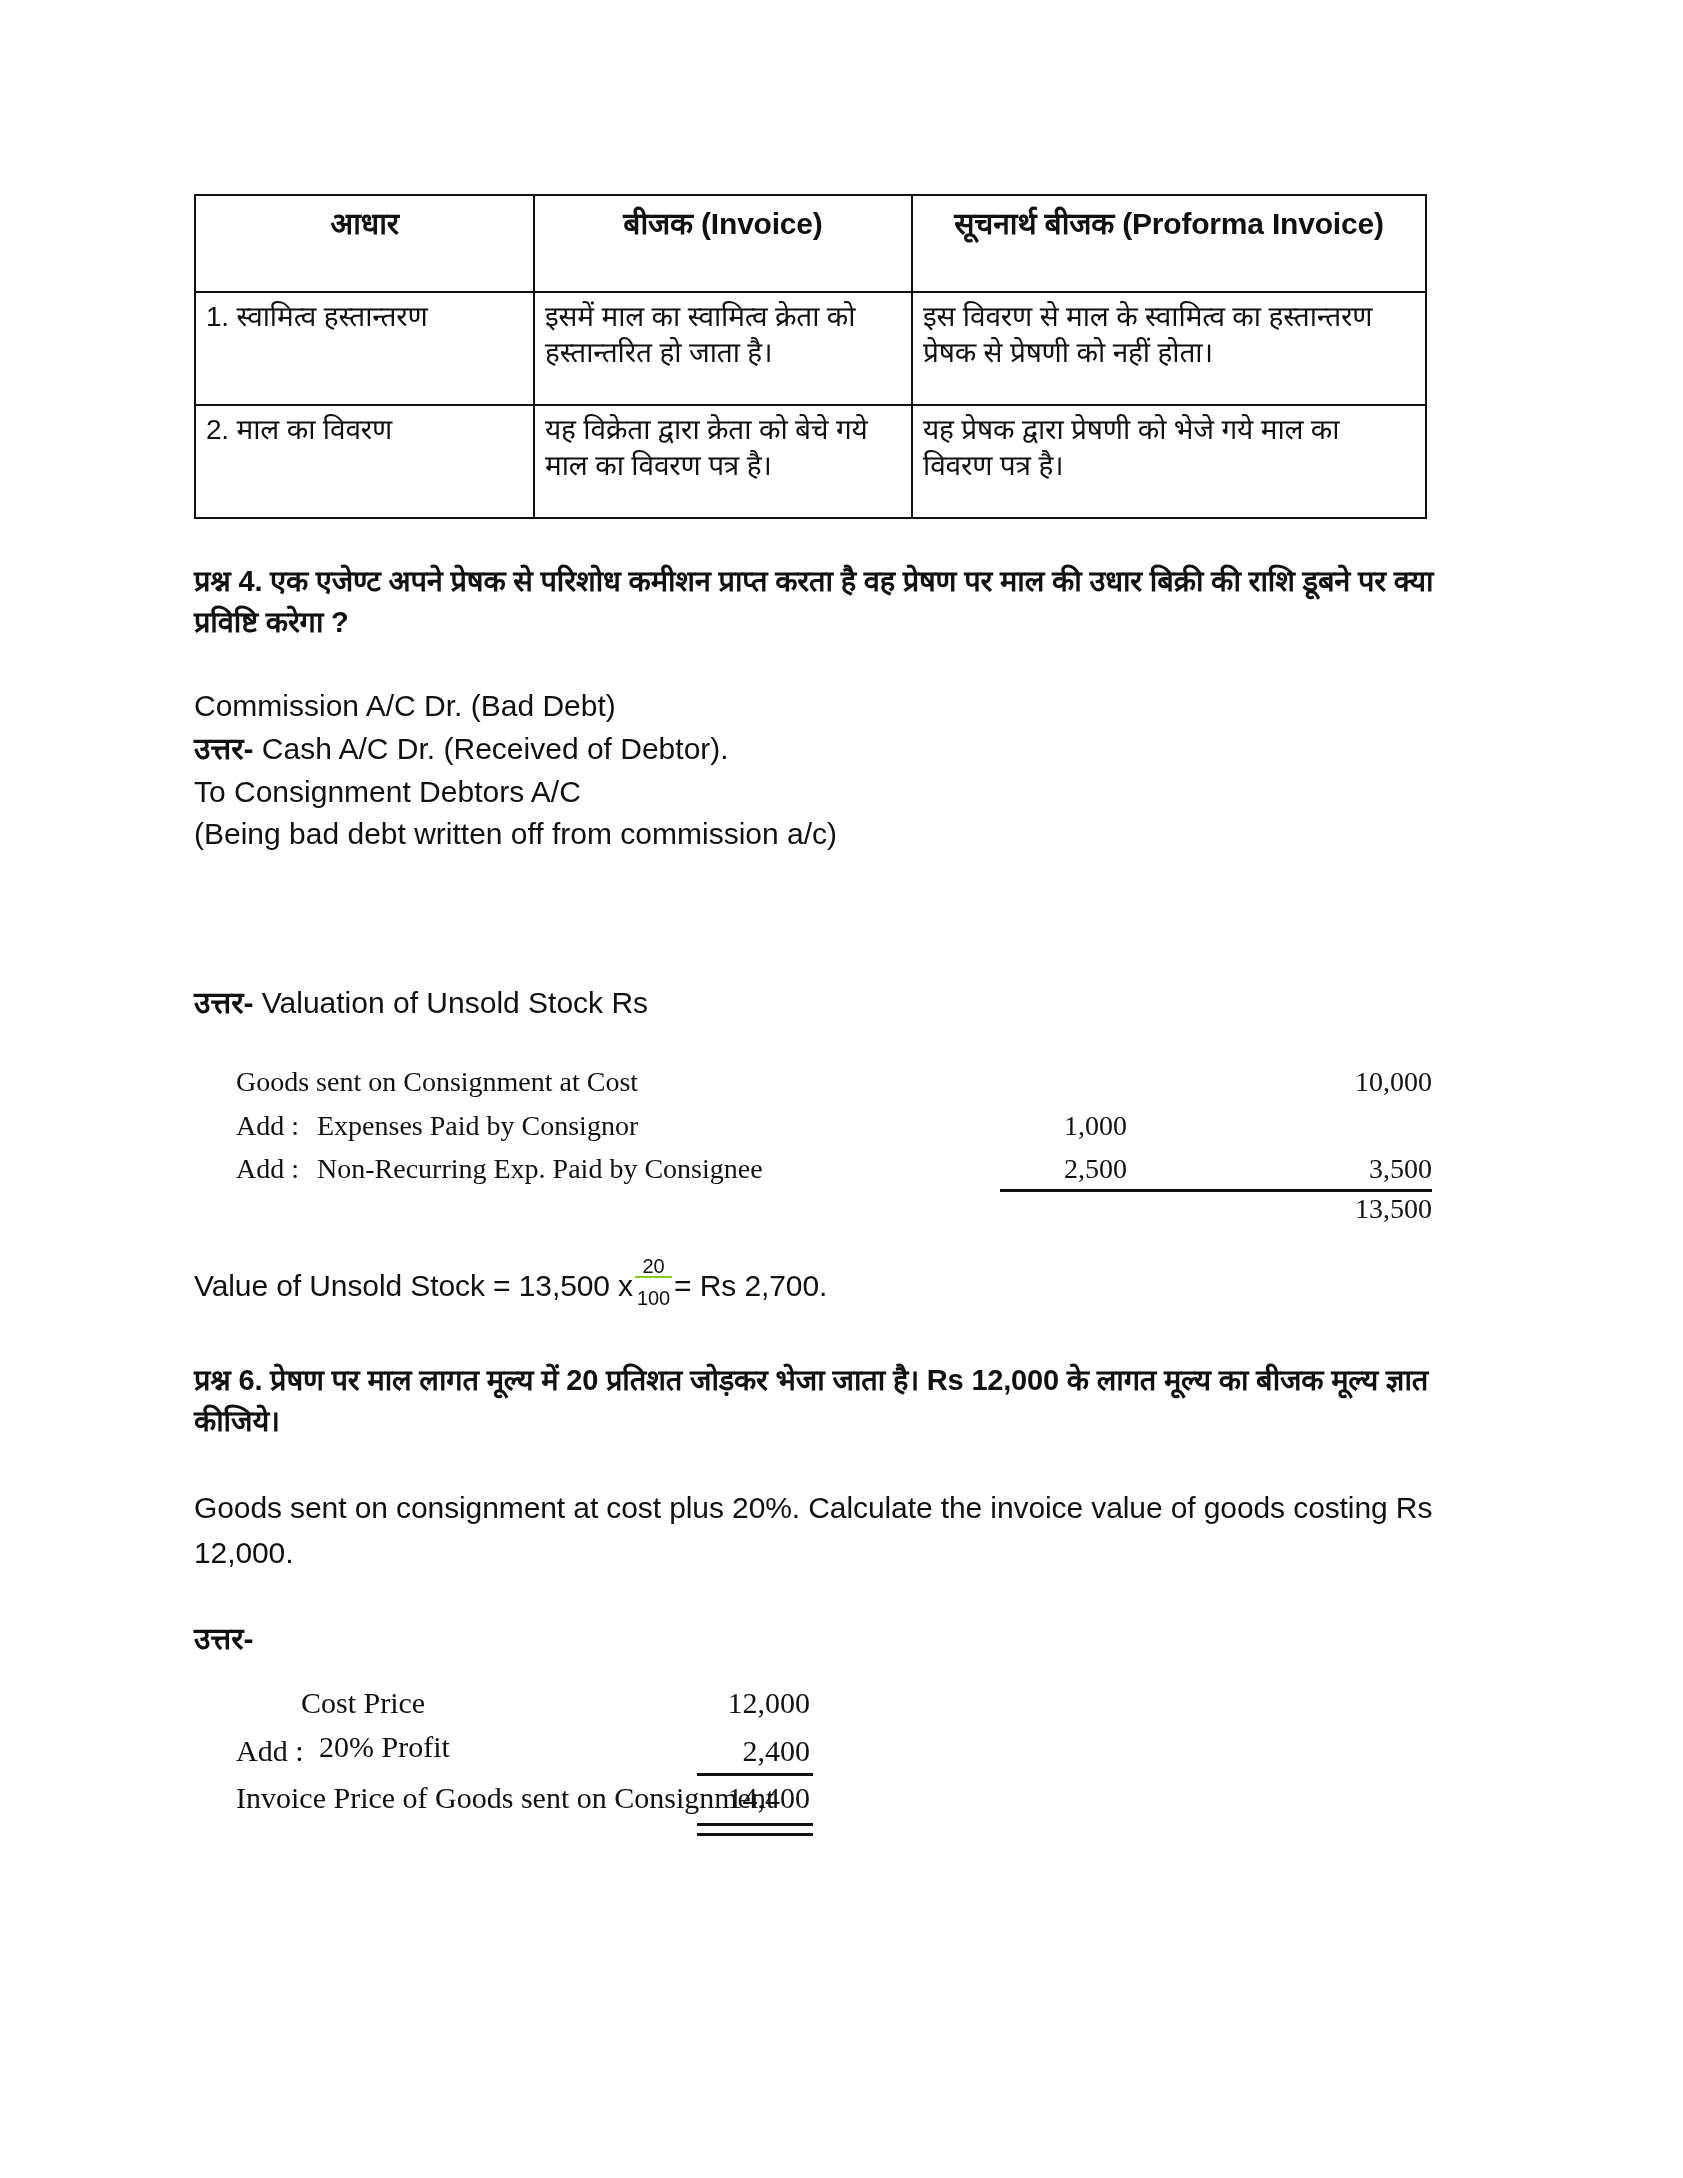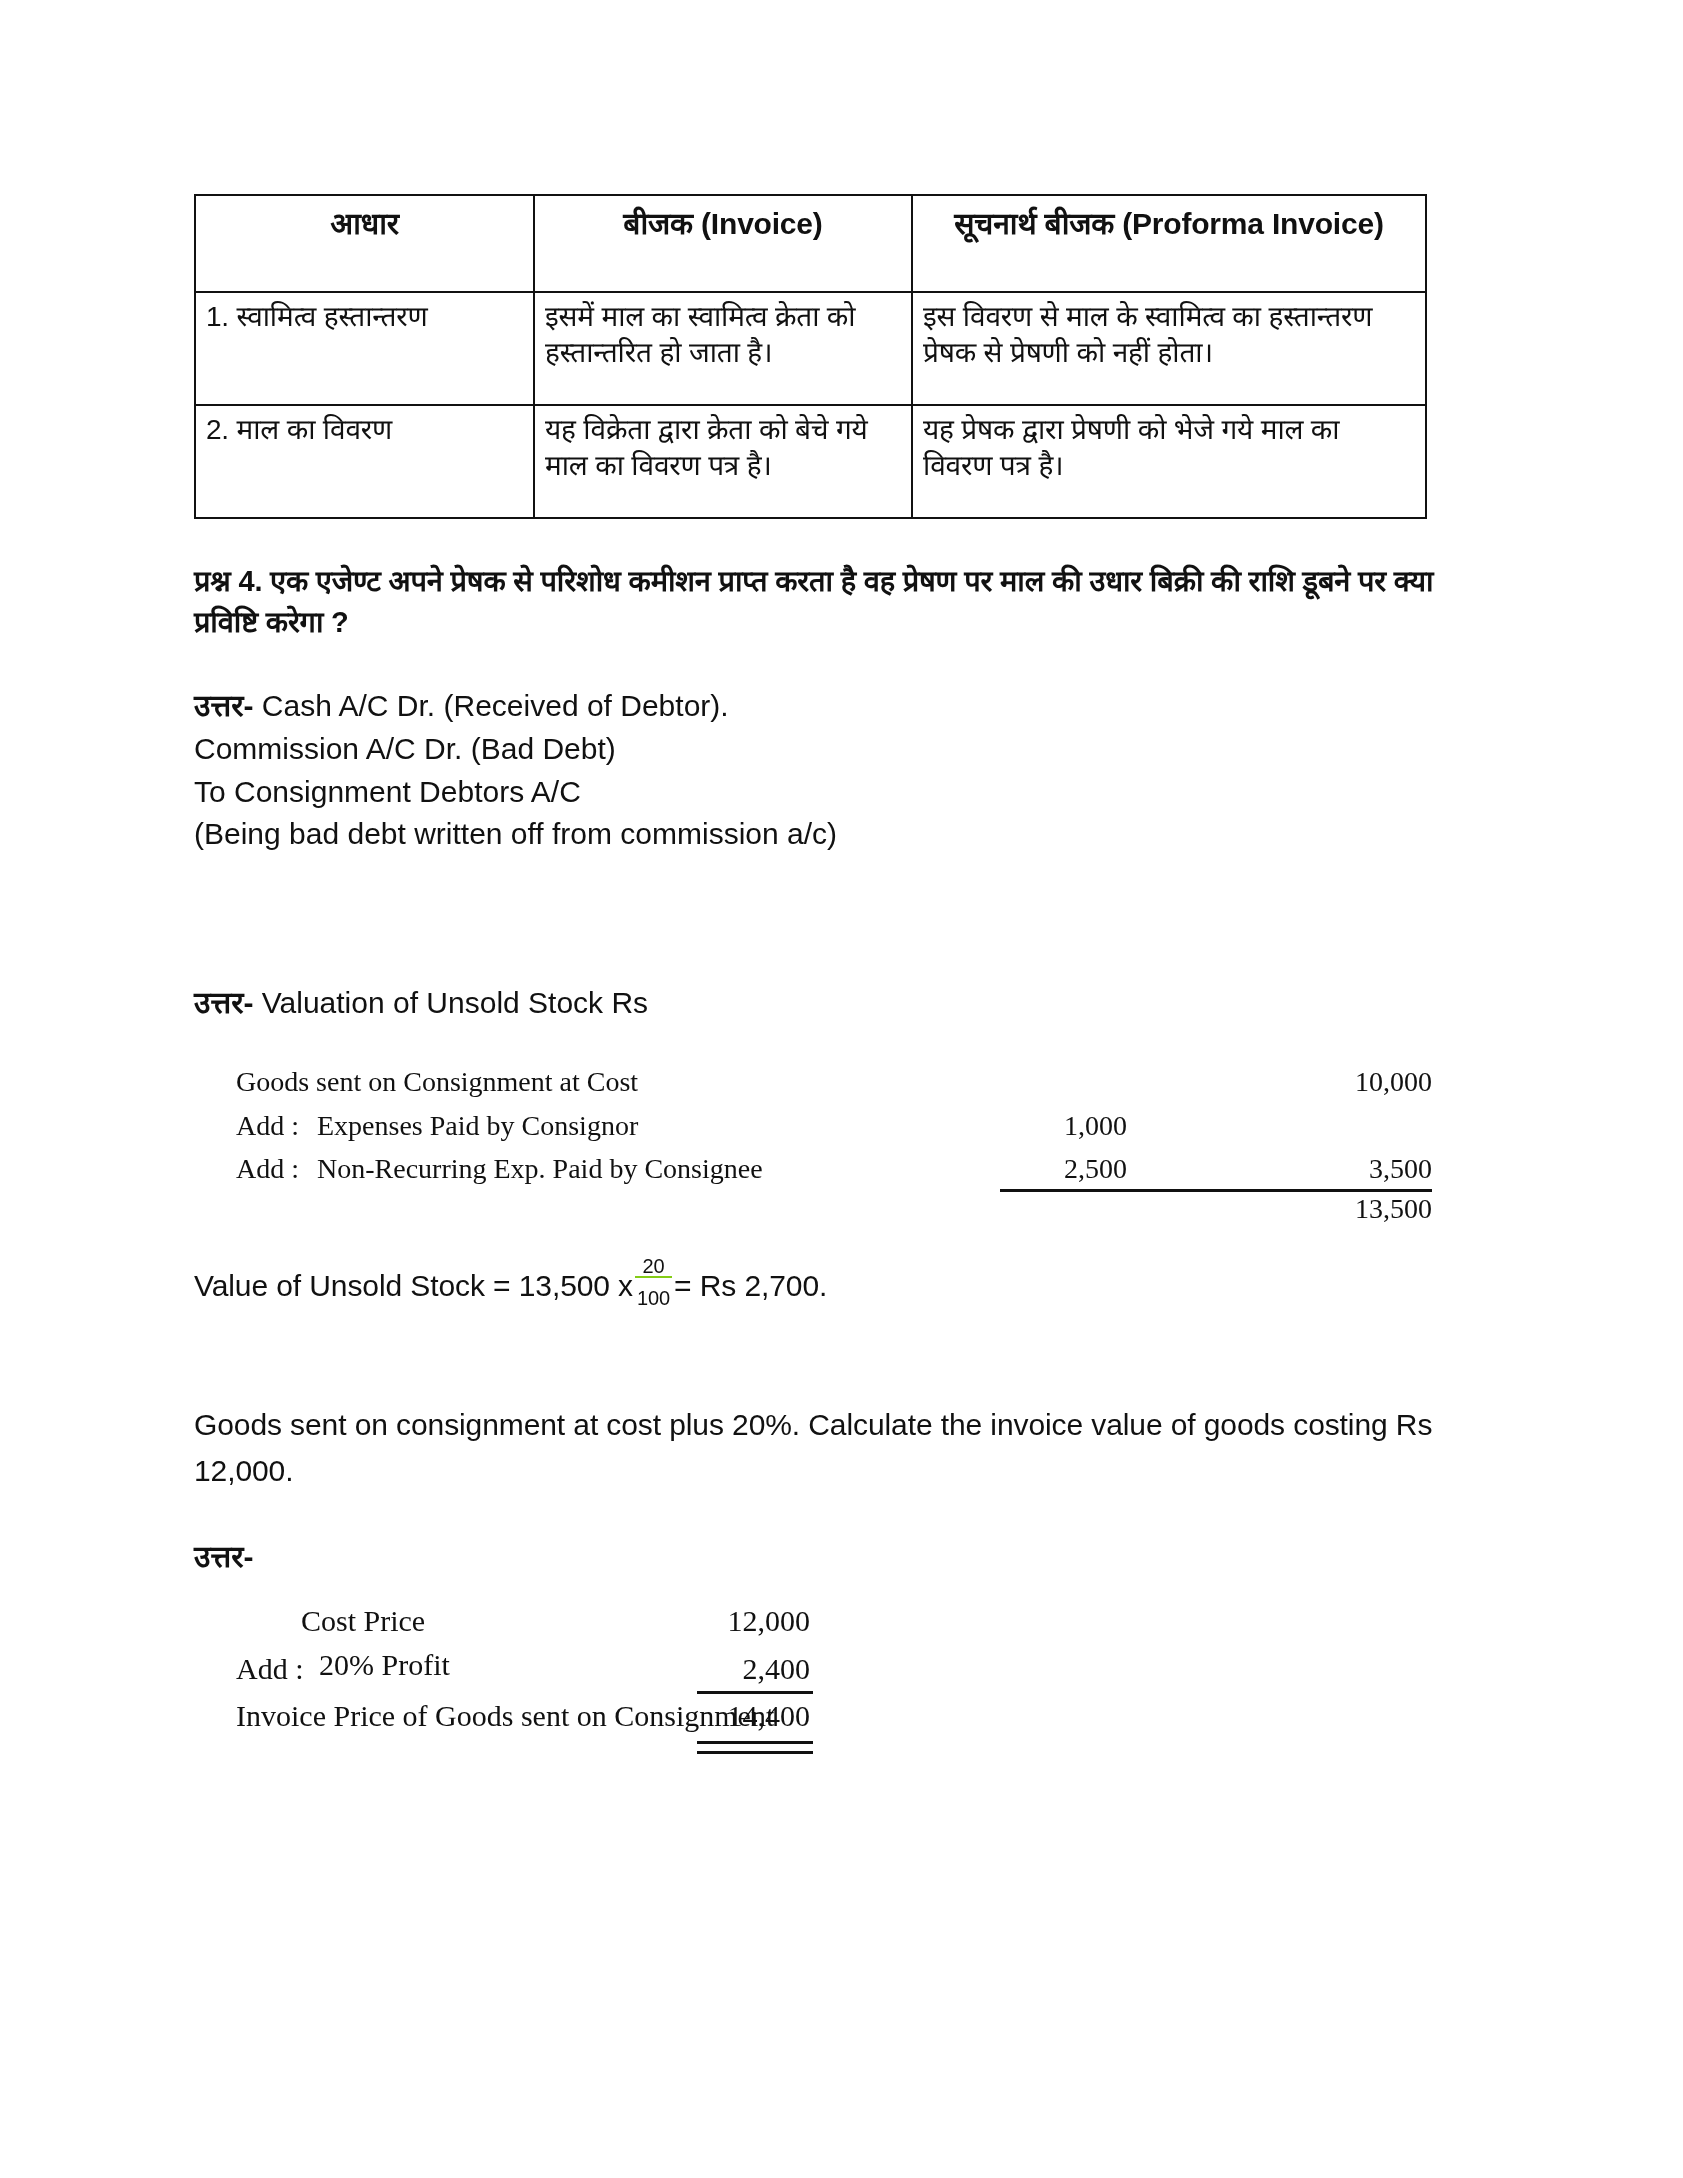--- a/index.html
+++ b/index.html
@@ -161,22 +161,22 @@
         </tr>
       </tbody>
     </table>
 
     <div class="sp-md"></div>
 
     <p class="q">प्रश्न 4. एक एजेण्ट अपने प्रेषक से परिशोध कमीशन प्राप्त करता है वह प्रेषण पर माल की उधार बिक्री की राशि डूबने पर क्या प्रविष्टि करेगा ?</p>
 
     <div class="sp-md"></div>
 
+    <p class="ansline">Commission A/C Dr. (Bad Debt)</p>
     <p class="ansline"><span class="ans-label">उत्तर-</span> <span>Cash A/C Dr. (Received of Debtor).</span></p>
-    <p class="ansline">Commission A/C Dr. (Bad Debt)</p>
     <p class="ansline">To Consignment Debtors A/C</p>
     <p class="ansline">(Being bad debt written off from commission a/c)</p>
 
     <div class="sp-md"></div>
 
 
     <div class="sp-md"></div>
 
 
     <div class="sp-md"></div>
@@ -204,20 +204,21 @@
     </div>
 
     <div class="sp-sm"></div>
 
     <p class="para" style="margin-left:0px;">
       <span>Value of Unsold Stock  =  13,500 x</span><span class="frac"><span class="n">20</span><span class="d">100</span></span><span>=  Rs 2,700.</span>
     </p>
 
     <div class="sp-md"></div>
 
+    <p class="q">प्रश्न 6. प्रेषण पर माल लागत मूल्य में 20 प्रतिशत जोड़कर भेजा जाता है। Rs 12,000 के लागत मूल्य का बीजक मूल्य ज्ञात कीजिये।</p>
 
     <div class="sp-md"></div>
 
     <p class="para">Goods sent on consignment at cost plus 20%. Calculate the invoice value of goods costing Rs 12,000.</p>
 
     <div class="sp-md"></div>
 
     <p class="ansline"><span class="ans-label">उत्तर-</span></p>
 
     <div class="sp-sm"></div>

